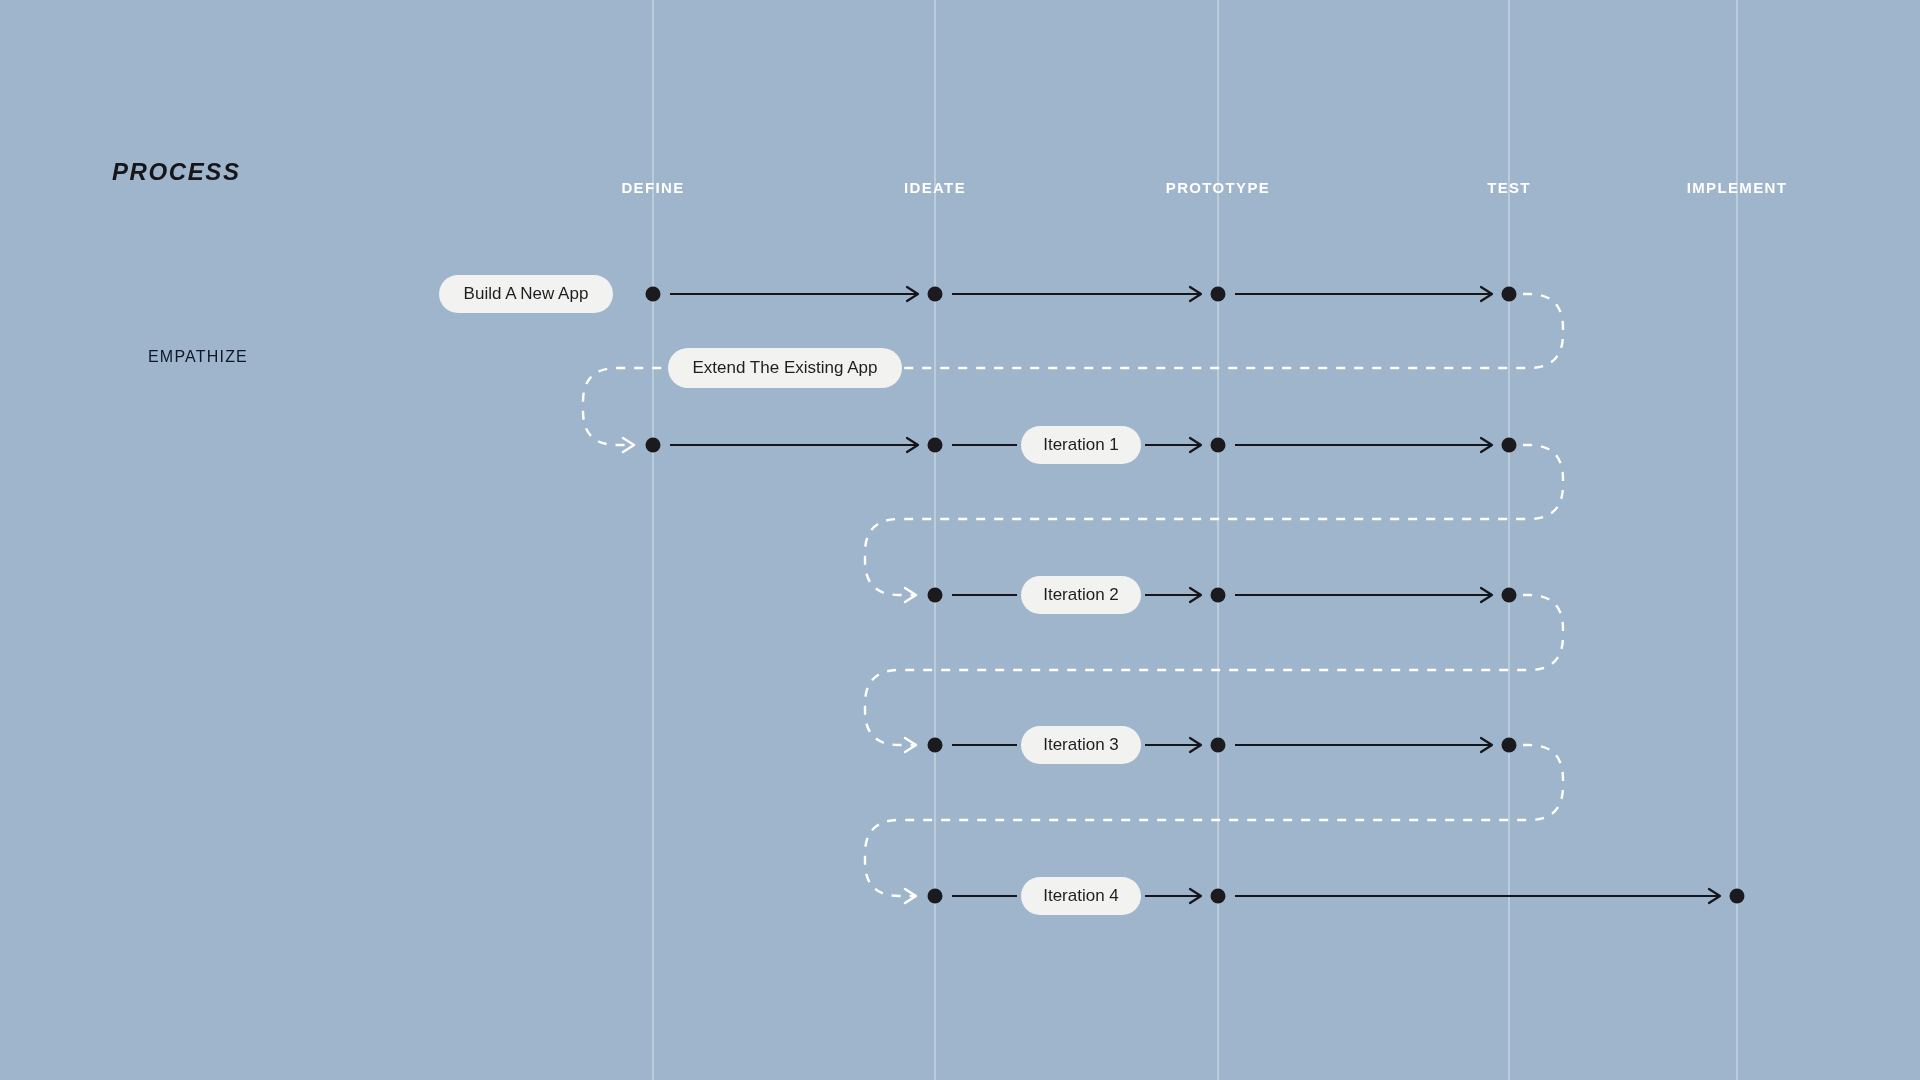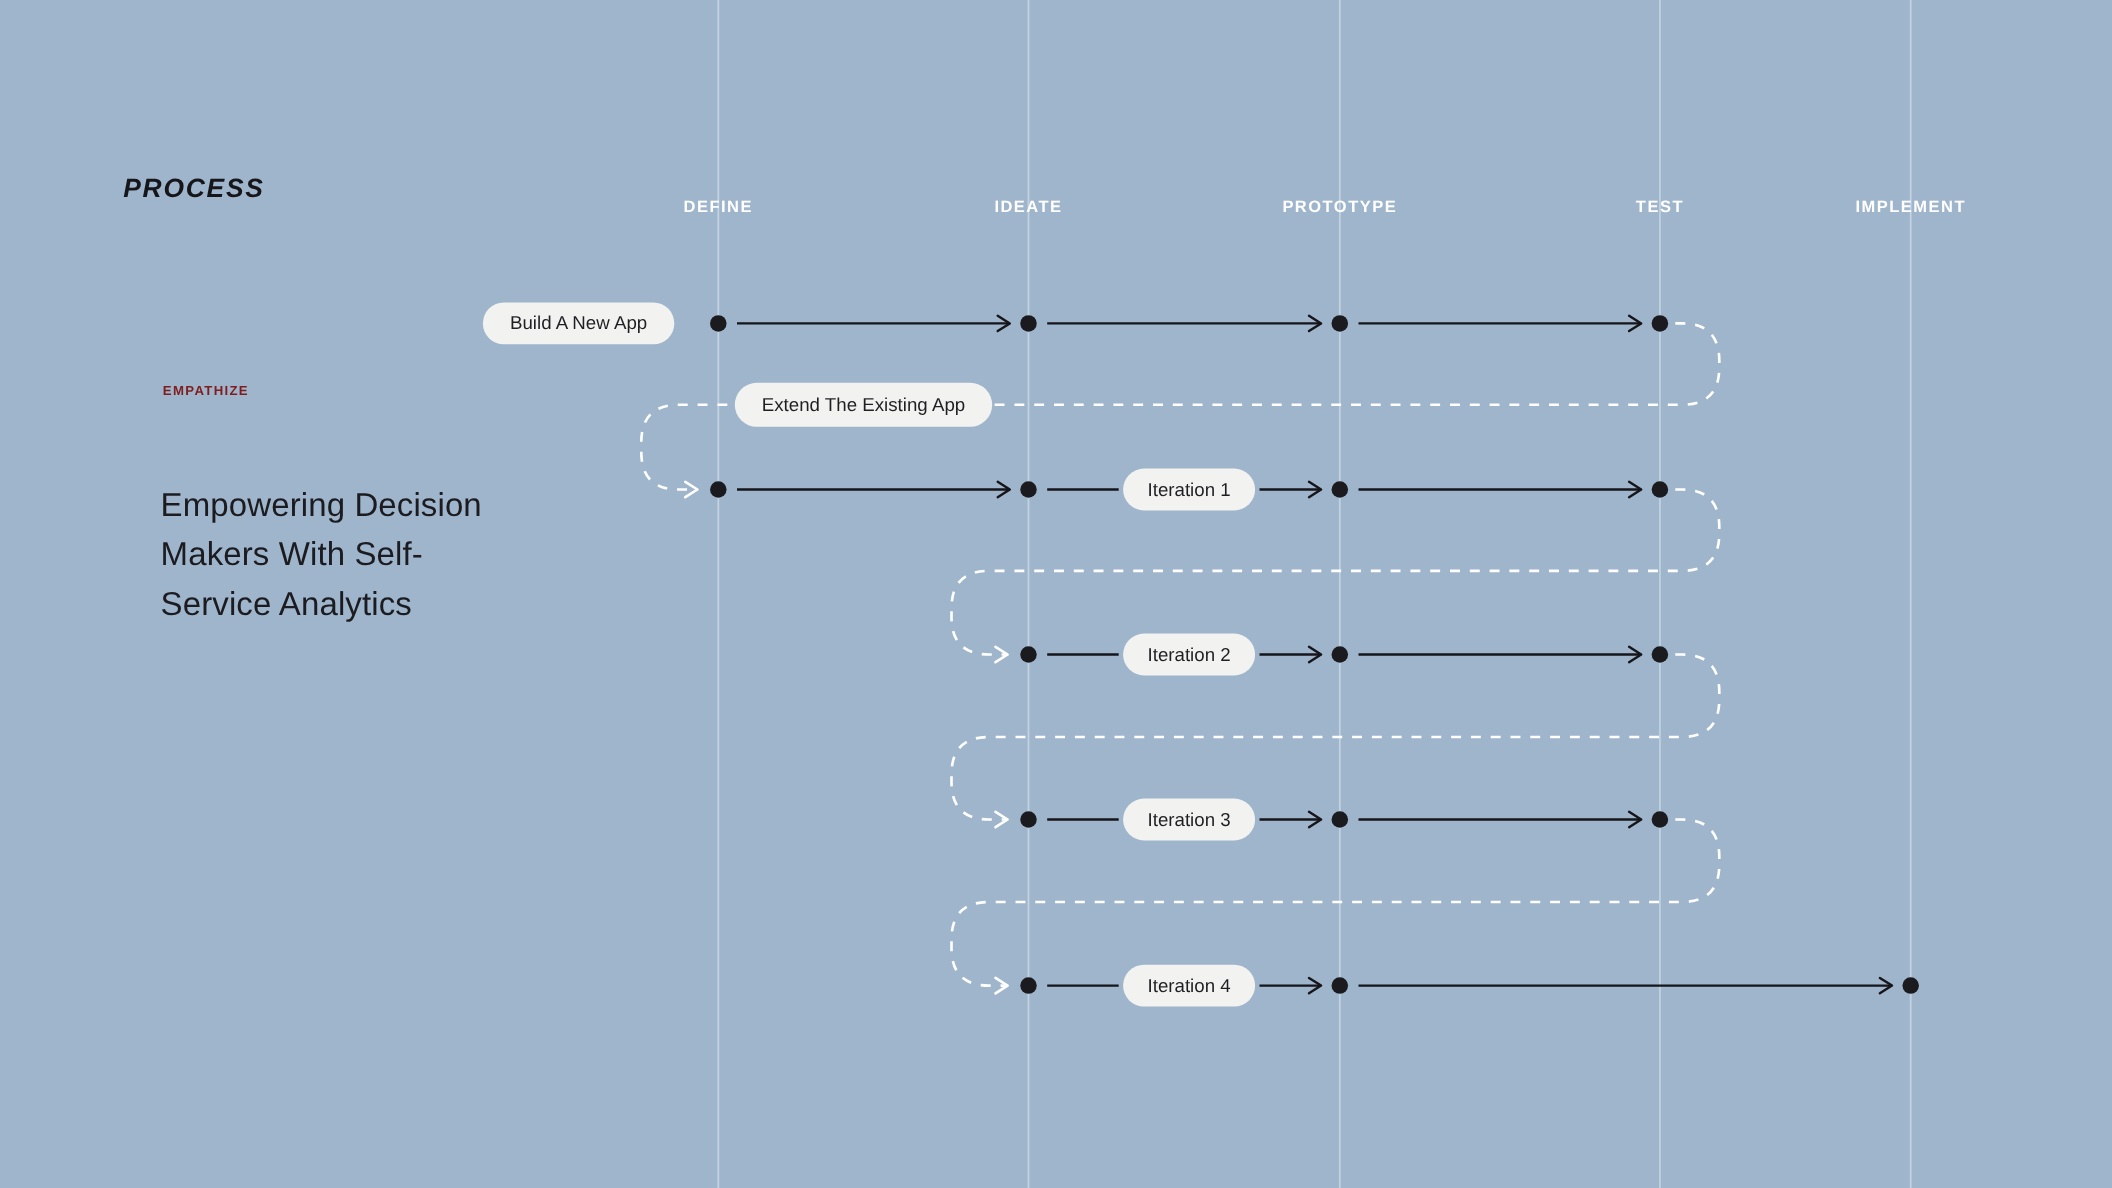--- a/index.html
+++ b/index.html
@@ -92,23 +92,23 @@
     font-size: 24px;
     font-weight: bold;
     letter-spacing: 1.6px;
     line-height: 1;
     font-style: italic;
   }
   .empathize-label {
     position: absolute;
     left: 148px;
     top: 349px;
-    color: #7f1d1d;
-    font-size: 12px;
-    font-weight: bold;
+    color: #0f172a;
+    font-size: 16px;
+    font-weight: normal;
     letter-spacing: 1.2px;
     line-height: 1;
   }
   .headline {
     position: absolute;
     left: 146px;
     top: 437px;
     width: 330px;
     color: #1b1b20;
     font-size: 30px;
@@ -219,15 +219,14 @@
         <text x="653" y="189" class="stage-label">DEFINE</text>
         <text x="935" y="189" class="stage-label">IDEATE</text>
         <text x="1218" y="189" class="stage-label">PROTOTYPE</text>
         <text x="1509" y="189" class="stage-label">TEST</text>
         <text x="1737" y="189" class="stage-label">IMPLEMENT</text>
       </g>
   </svg>
 
   <div class="process-title">PROCESS</div>
   <div class="empathize-label">EMPATHIZE</div>
-  <div class="headline">Empowering Decision Makers With Self-Service Analytics</div>
 
 </div>
 
 </body></html>

